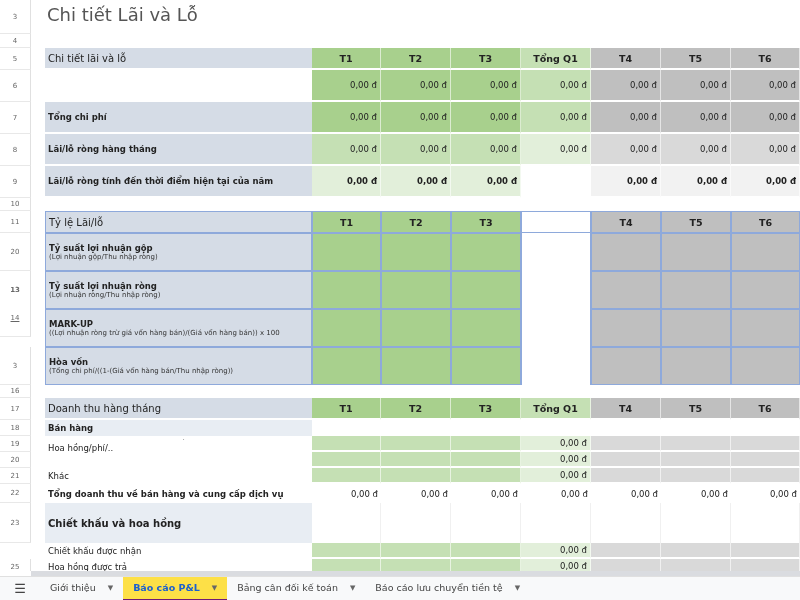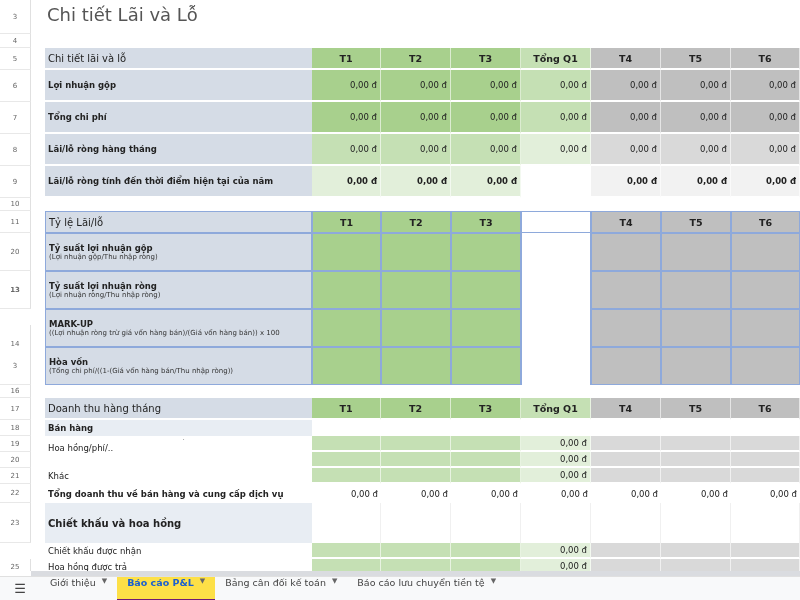--- a/index.html
+++ b/index.html
@@ -20,62 +20,61 @@
   .bold { font-weight: bold; }
   .vsep { border-right: 1px solid rgba(255,255,255,0.6); }
   .hsep { border-bottom: 2px solid #fff; }
   .blue { border: 1px solid #8ea9db; }
   .title { position: absolute; left: 47px; top: 4px; font-size: 18px; color: #555; }
   .two { flex-direction: column; align-items: flex-start; justify-content: center; }
   .two .main { font-weight: bold; font-size: 8.5px; }
   .two .sub { font-size: 7px; color: #333; }
   .hscroll { position: absolute; left: 31px; top: 571px; width: 769px; height: 5px; background: #dadce0; }
   .tabs { position: absolute; left: 0; top: 576px; width: 800px; height: 24px; background: #f8f9fa; border-top: 1px solid #e0e0e0; display: flex; align-items: center; font-size: 9.5px; color: #444; }
-  .tab { height: 24px; display: flex; align-items: flex-start; padding: 0 10px; gap: 6px; border-bottom: 2px solid transparent; }
+  .tab { height: 24px; display: flex; align-items: center; padding: 0 10px; gap: 12px; border-bottom: 2px solid transparent; }
   .tab.active { background: #fde047; color: #1a5fd0; font-weight: bold; border-bottom: 2px solid #701a75; }
   .caret { font-size: 7px; color: #666; }
   .menu-icon { width: 40px; display: flex; align-items: center; justify-content: center; font-size: 13px; color: #444; }
 </style>
 </head>
 <body>
 
 <div class="sheet" id="sheet">
   <div class="title">Chi tiết Lãi và Lỗ</div>
 <div class="rowhdr" style="top: 0px; height: 34px;">3</div>
     <div class="rowhdr" style="top: 34px; height: 14px;">4</div>
     <div class="rowhdr" style="top: 48px; height: 22px;">5</div>
     <div class="rowhdr" style="top: 70px; height: 32px;">6</div>
     <div class="rowhdr" style="top: 102px; height: 32px;">7</div>
     <div class="rowhdr" style="top: 134px; height: 32px;">8</div>
     <div class="rowhdr" style="top: 166px; height: 32px;">9</div>
     <div class="rowhdr" style="top: 198px; height: 13px;">10</div>
     <div class="rowhdr" style="top: 211px; height: 22px;">11</div>
     <div class="rowhdr" style="top: 233px; height: 38px;">20</div>
     <div class="rowhdr" style="top: 271px; height: 38px; font-weight: bold;">13</div>
-    <div class="rowhdr" style="top: 325px; height: 38px; text-decoration: underline;">14</div>
+    <div class="rowhdr" style="top: 299px; height: 38px; text-decoration: underline;">14</div>
     <div class="rowhdr" style="top: 347px; height: 38px;">3</div>
     <div class="rowhdr" style="top: 385px; height: 13px;">16</div>
     <div class="rowhdr" style="top: 398px; height: 22px;">17</div>
     <div class="rowhdr" style="top: 420px; height: 16px;">18</div>
     <div class="rowhdr" style="top: 436px; height: 16px;">19</div>
     <div class="rowhdr" style="top: 452px; height: 16px;">20</div>
     <div class="rowhdr" style="top: 468px; height: 16px;">21</div>
     <div class="rowhdr" style="top: 484px; height: 19px;">22</div>
     <div class="rowhdr" style="top: 503px; height: 40px;">23</div>
     <div class="rowhdr" style="top: 543px; height: 16px; margin-left: 45px;">24</div>
     <div class="rowhdr" style="top: 559px; height: 16px;">25</div>
     <div class="cell lbl hsep" style="left: 45px; top: 48px; width: 267px; height: 22px; font-size: 10px;">Chi tiết lãi và lỗ</div>
     <div class="cell hdr vsep hsep g1" style="left: 312px; top: 48px; width: 69px; height: 22px;">T1</div>
     <div class="cell hdr vsep hsep g1" style="left: 381px; top: 48px; width: 70px; height: 22px;">T2</div>
     <div class="cell hdr vsep hsep g1" style="left: 451px; top: 48px; width: 70px; height: 22px;">T3</div>
     <div class="cell hdr vsep hsep g2" style="left: 521px; top: 48px; width: 70px; height: 22px;">Tổng Q1</div>
     <div class="cell hdr vsep hsep gr1" style="left: 591px; top: 48px; width: 70px; height: 22px;">T4</div>
     <div class="cell hdr vsep hsep gr1" style="left: 661px; top: 48px; width: 70px; height: 22px;">T5</div>
     <div class="cell hdr vsep hsep gr1" style="left: 731px; top: 48px; width: 69px; height: 22px;">T6</div>
-    <div class="cell lbl bold hsep" style="left: 45px; top: 70px; width: 267px; height: 32px;">Lợi nhuận gộp</div>
     <div class="cell num vsep hsep g1" style="left: 312px; top: 70px; width: 69px; height: 32px;">0,00 đ</div>
     <div class="cell num vsep hsep g1" style="left: 381px; top: 70px; width: 70px; height: 32px;">0,00 đ</div>
     <div class="cell num vsep hsep g1" style="left: 451px; top: 70px; width: 70px; height: 32px;">0,00 đ</div>
     <div class="cell num vsep hsep g2" style="left: 521px; top: 70px; width: 70px; height: 32px;">0,00 đ</div>
     <div class="cell num vsep hsep gr1" style="left: 591px; top: 70px; width: 70px; height: 32px;">0,00 đ</div>
     <div class="cell num vsep hsep gr1" style="left: 661px; top: 70px; width: 70px; height: 32px;">0,00 đ</div>
     <div class="cell num vsep hsep gr1" style="left: 731px; top: 70px; width: 69px; height: 32px;">0,00 đ</div>
     <div class="cell lbl bold hsep" style="left: 45px; top: 102px; width: 267px; height: 32px;">Tổng chi phí</div>
     <div class="cell num vsep hsep g1" style="left: 312px; top: 102px; width: 69px; height: 32px;">0,00 đ</div>
     <div class="cell num vsep hsep g1" style="left: 381px; top: 102px; width: 70px; height: 32px;">0,00 đ</div>

